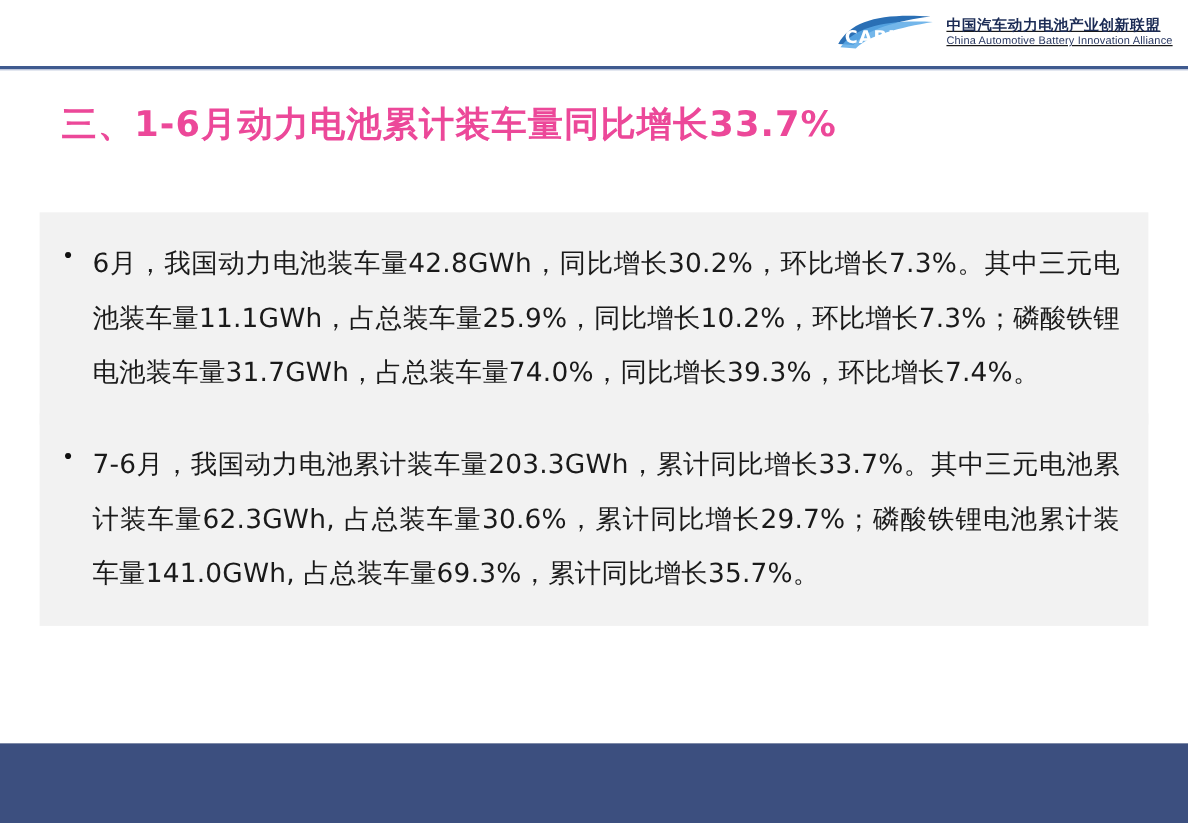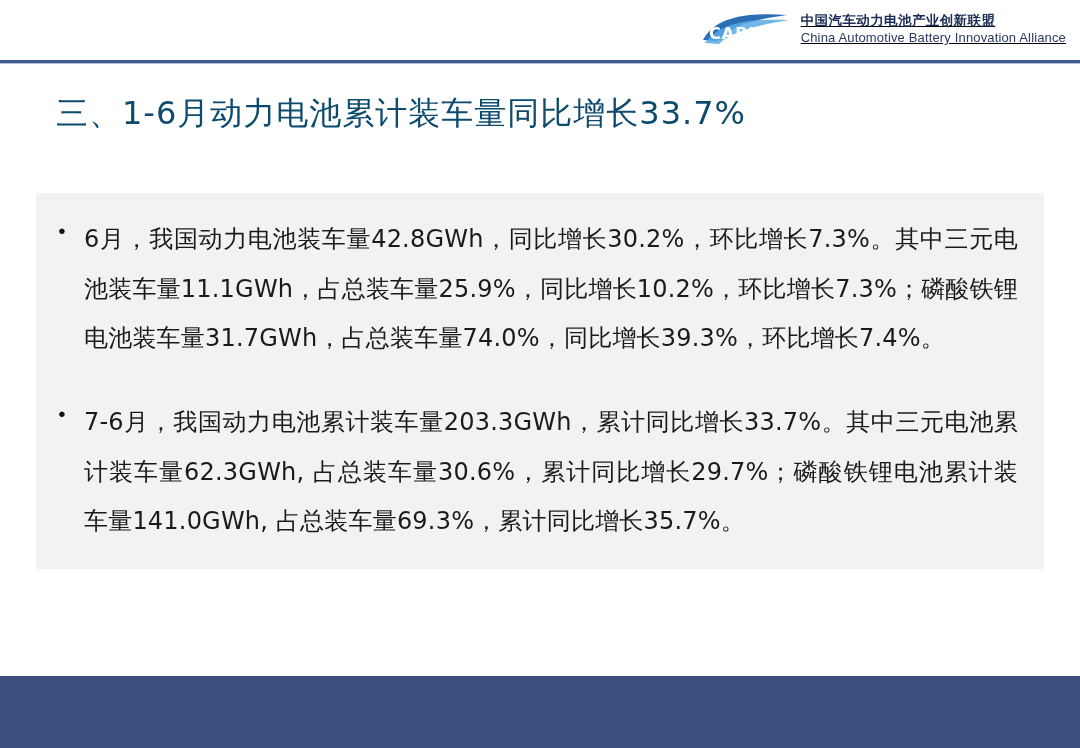--- a/index.html
+++ b/index.html
@@ -64,34 +64,34 @@
     text-decoration: underline;
   }
   .logo-cn {
     font-size: 13.5px;
     font-weight: bold;
     color: #1b2b55;
     letter-spacing: 0.4px;
     white-space: nowrap;
   }
   .logo-en {
-    font-size: 13px;
+    font-size: 10px;
     color: #2b3a63;
     letter-spacing: 0.15px;
     white-space: nowrap;
   }
 
   
   .slide-title {
     position: absolute;
     top: 92px;
     left: 56px;
     font-size: 32px;
-    font-weight: normal;
-    color: #0c4a6e;
+    font-weight: bold;
+    color: #ec4899;
     letter-spacing: 1px;
     white-space: nowrap;
     font-family: "DejaVu Sans", sans-serif;
   }
 
   
   .para-block {
     position: absolute;
     left: 36px;
     width: 1008px;

